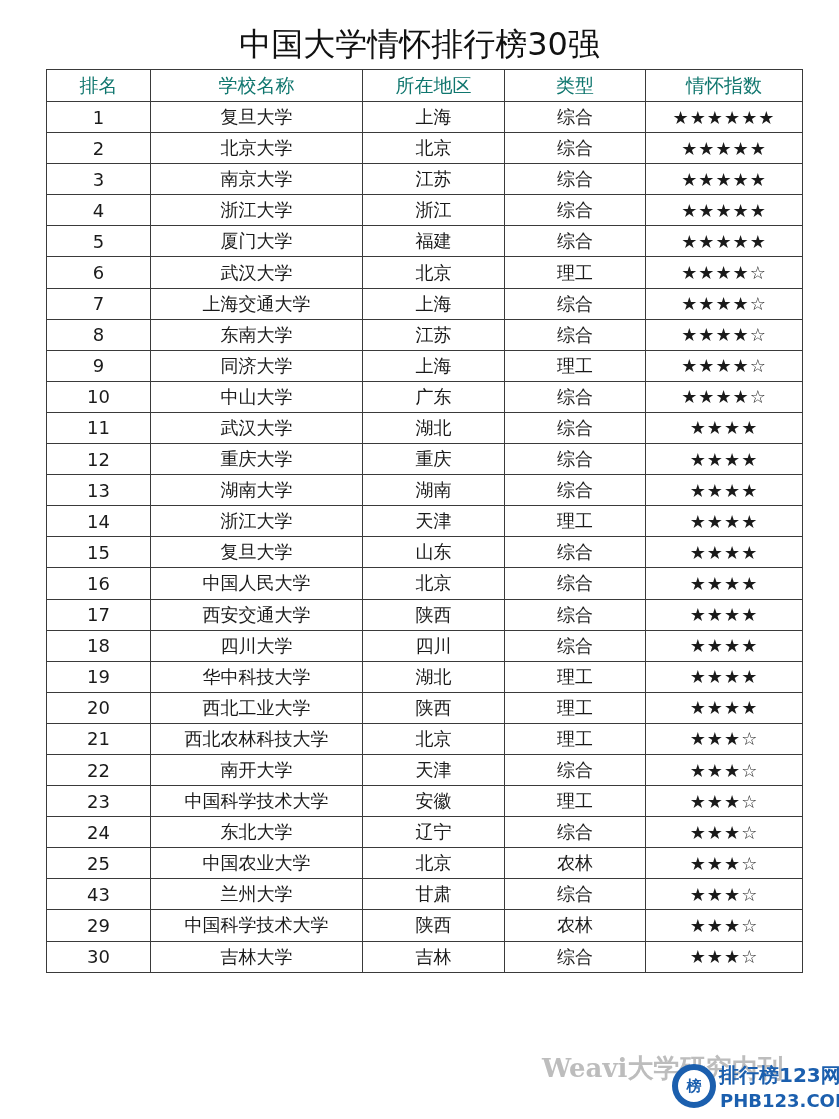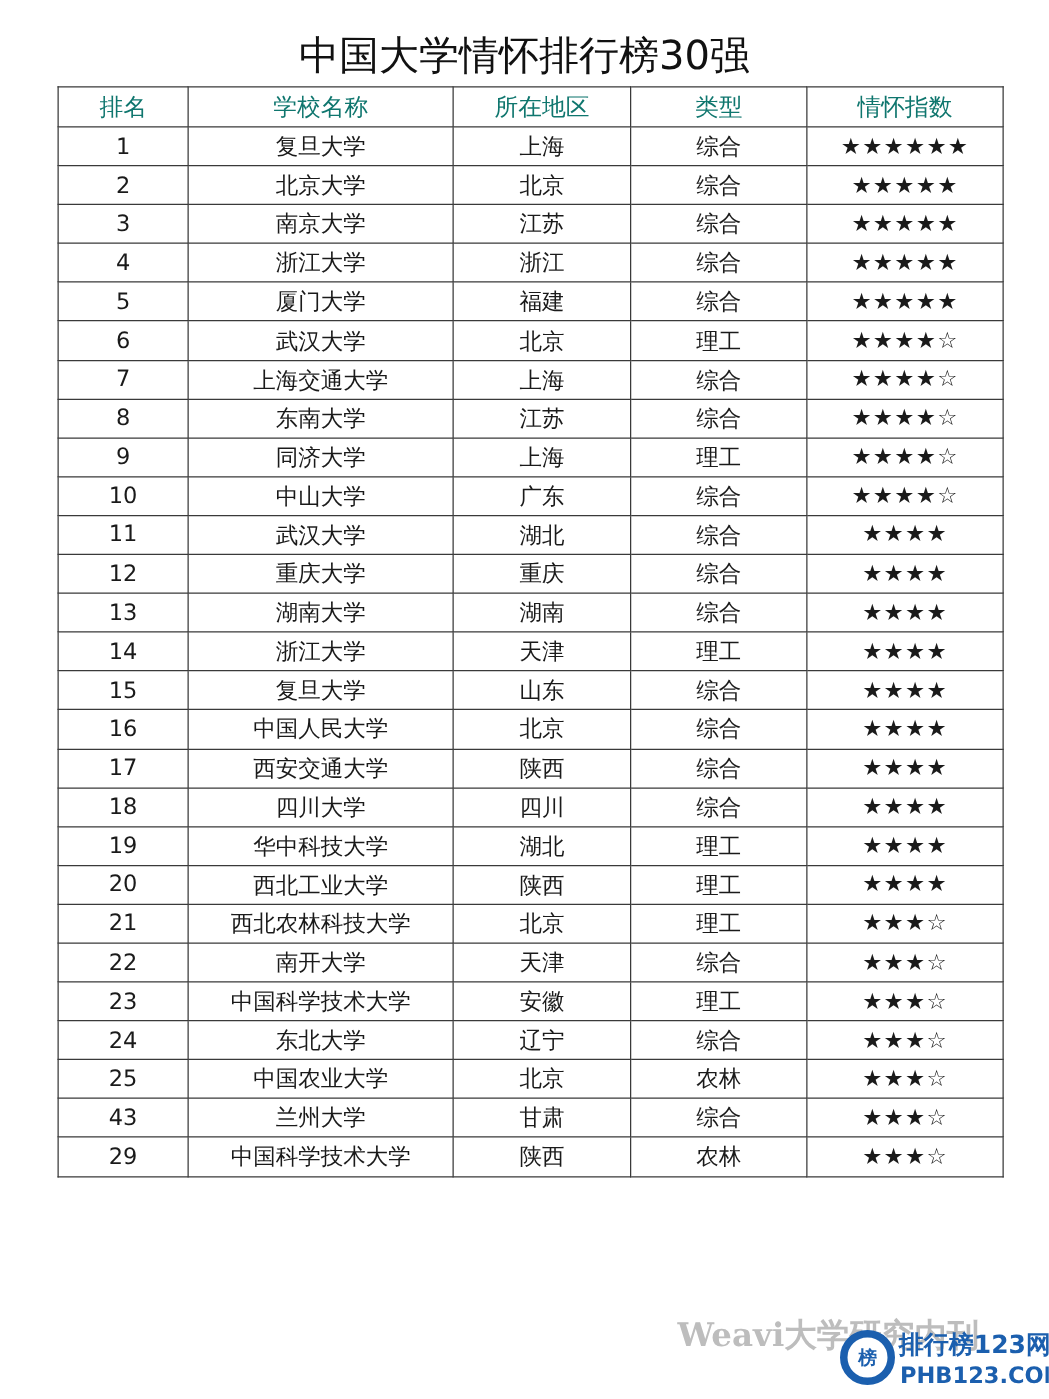--- a/index.html
+++ b/index.html
@@ -267,20 +267,27 @@
         <td>综合</td>
         <td class="stars">★★★☆</td>
       </tr>
       <tr>
         <td class="num">29</td>
         <td>中国科学技术大学</td>
         <td>陕西</td>
         <td>农林</td>
         <td class="stars">★★★☆</td>
       </tr>
+      <tr>
+        <td class="num">30</td>
+        <td>吉林大学</td>
+        <td>吉林</td>
+        <td>综合</td>
+        <td class="stars">★★★☆</td>
+      </tr>
     </tbody>
 </table>
 
 <div class="watermark">Weavi大学研究内刊</div>
 
 <div class="logo">
   <div class="logo-circle">榜</div>
   <div class="logo-top">排行榜123网</div>
   <div class="logo-bottom">PHB123.COM</div>
 </div>

